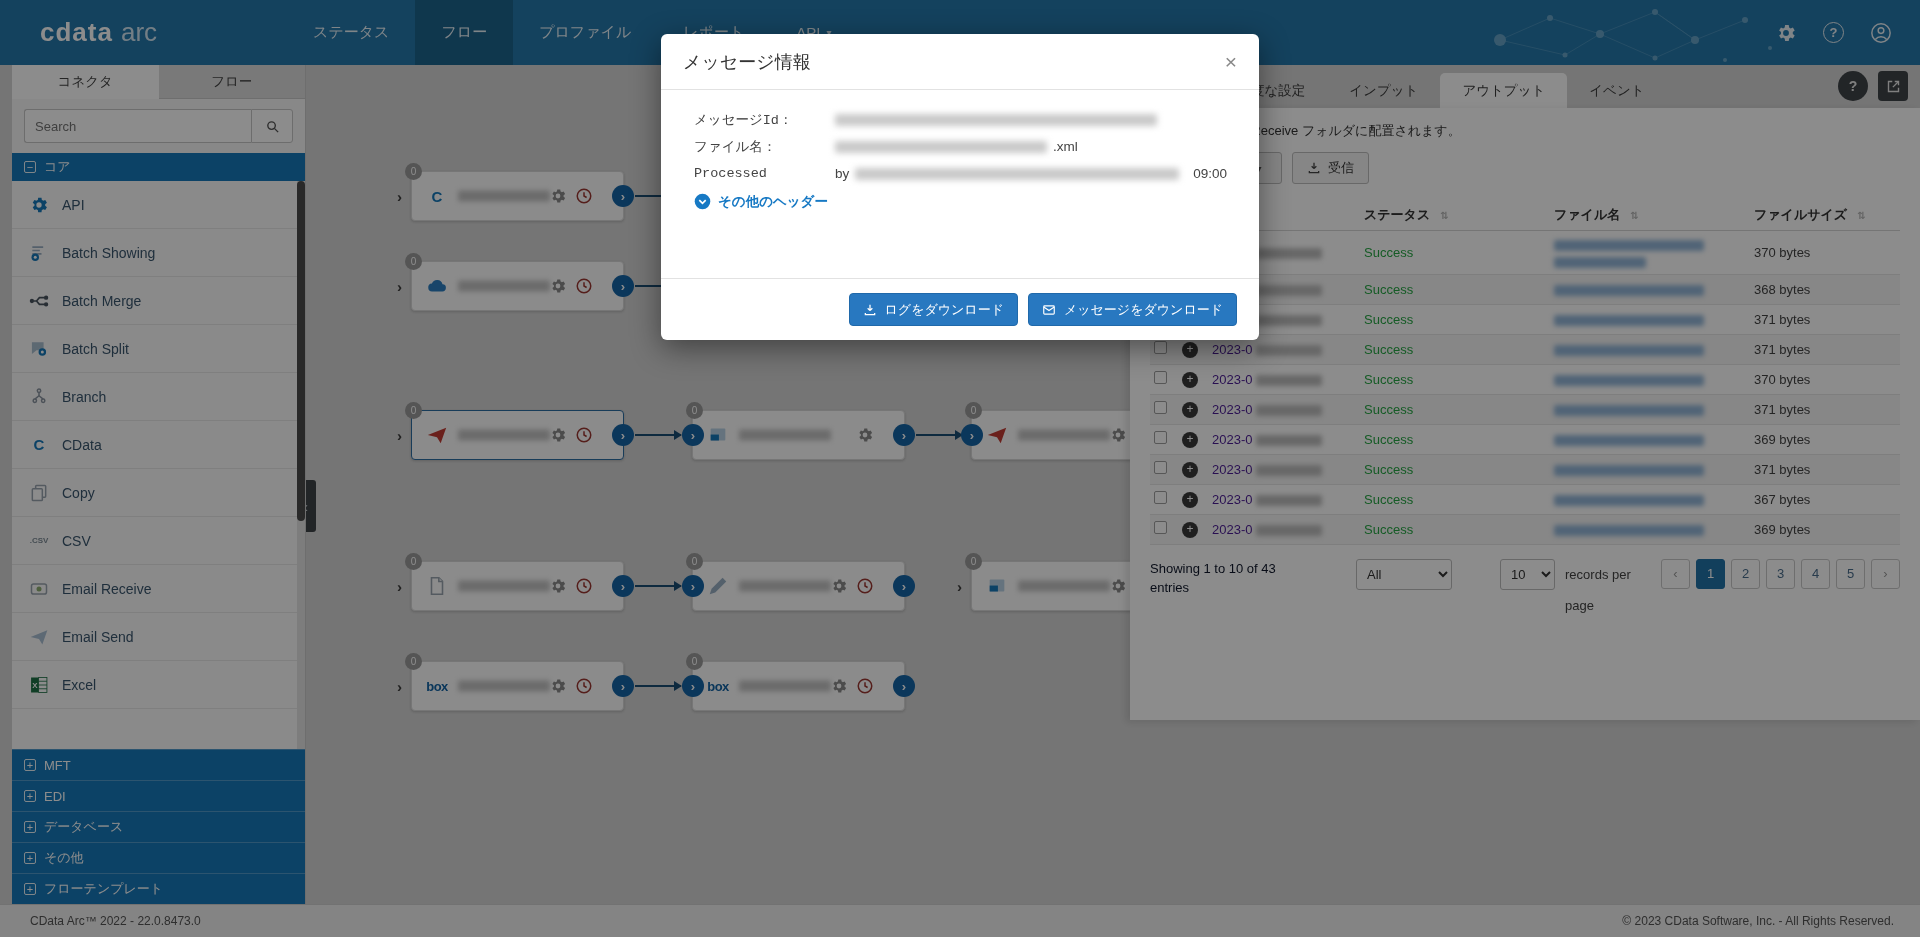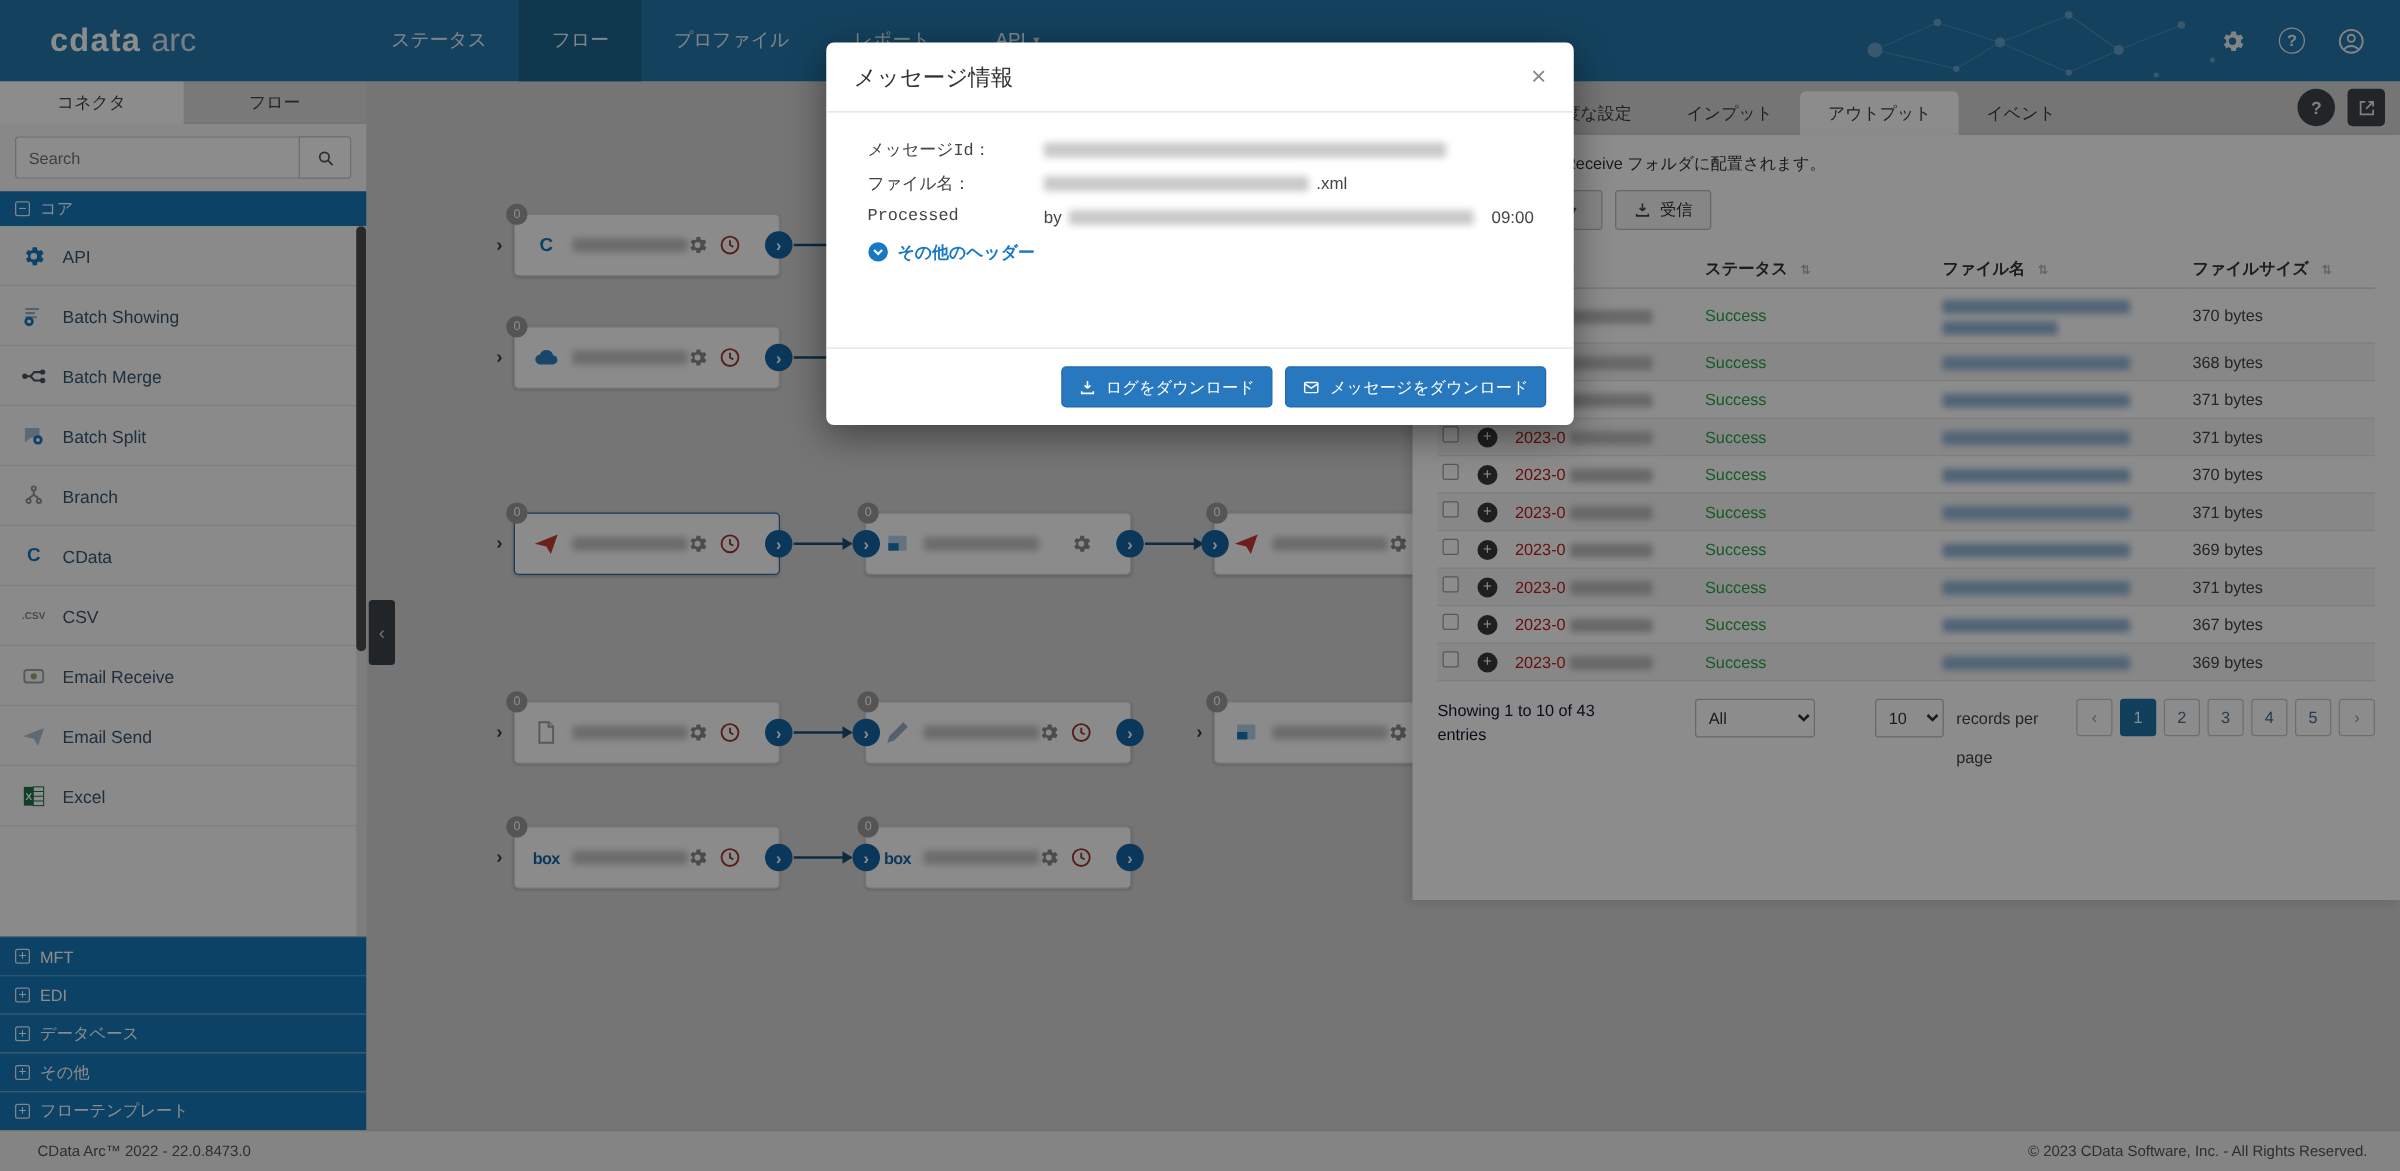--- a/index.html
+++ b/index.html
@@ -15,21 +15,21 @@
   .nav-item { color:#e8f2f8; font-size:15px; padding:0 26px; display:flex; align-items:center; gap:6px; cursor:pointer; height:65px; }
   .nav-item.active { background:#1d648d; }
   .nav-caret { font-size:10px; color:#cfe2ee; }
   .nav-right { margin-left:auto; margin-right:28px; display:flex; align-items:center; gap:26px; }
   .nav-icon-btn { width:22px; height:22px; color:#e9f1f6; cursor:pointer; }
   .nav-icon-btn svg { width:100%; height:100%; }
   .help-circle { width:21px; height:21px; border:1.6px solid #e9f1f6; border-radius:50%; color:#e9f1f6; font-size:13px; display:flex; align-items:center; justify-content:center; font-weight:700; cursor:pointer; }
   .constellation { position:absolute; right:130px; top:0; height:65px; width:320px; opacity:.5; pointer-events:none; }
 
   
-  .sidebar { position:absolute; left:0; top:65px; width:294px; height:839px; background:#f2f2f2; z-index:8; display:flex; flex-direction:column; border-right:1px solid #c9c9c9; }
+  .sidebar { position:absolute; left:12px; top:65px; width:294px; height:839px; background:#f2f2f2; z-index:8; display:flex; flex-direction:column; border-right:1px solid #c9c9c9; }
   .side-tabs { display:flex; height:34px; flex:none; }
   .side-tab { flex:1; display:flex; align-items:center; justify-content:center; font-size:13.5px; color:#444; background:#dcdcdc; border-bottom:1px solid #c9c9c9; cursor:pointer; }
   .side-tab.active { background:#fff; border-bottom:1px solid #fff; }
   .search-row { padding:10px 12px; display:flex; flex:none; background:#f7f7f7; }
   .search-input { flex:1; height:34px; border:1px solid #c6c6c6; border-right:none; border-radius:3px 0 0 3px; padding:0 10px; font-size:13px; background:#fff; color:#333; outline:none; }
   .search-btn { width:42px; height:34px; border:1px solid #c6c6c6; border-radius:0 3px 3px 0; background:#fff; display:flex; align-items:center; justify-content:center; cursor:pointer; }
   .search-btn svg { width:15px; height:15px; }
   .section-head { background:#1779ba; color:#fff; font-size:13px; display:flex; align-items:center; gap:8px; padding-left:12px; cursor:pointer; flex:none; }
   .section-head.core { height:28px; }
   .section-head.closed { height:31px; border-top:1px solid rgba(255,255,255,.25); }
@@ -90,21 +90,21 @@
   .sort-desc { font-size:9px; color:#444; margin-left:10px; }
   .sort-both { font-size:10px; color:#b5b5b5; margin-left:10px; }
   .cb { width:13px; height:13px; border:1px solid #9f9f9f; border-radius:2px; background:#fff; display:inline-block; cursor:pointer; }
   .plus-circle { width:16px; height:16px; background:#3a3a3a; color:#fff; border-radius:50%; font-size:12px; line-height:15px; text-align:center; display:inline-block; cursor:pointer; }
   .status-ok { color:#28a745; }
   .rb { display:inline-block; height:11px; border-radius:2px; background:#bdbdbd; filter:blur(2.5px); vertical-align:middle; }
   .rb-blue { background:#93b6d8; }
   .rb-time { width:66px; margin-left:4px; }
   .rb-file { width:150px; }
   .rb-file2 { width:92px; margin-top:3px; }
-  .time-pre { color:#b91c1c; }
+  .time-pre { color:#4c1d95; }
 
   .pager-row { display:flex; align-items:flex-start; margin-top:14px; width:750px; }
   .pager-summary { width:170px; font-size:13px; color:#0f172a; line-height:1.5; }
   .sel { height:31px; border:1px solid #bdbdbd; border-radius:3px; background:#fff; font-size:13px; color:#333; padding:0 6px; }
   .sel-all { width:98px; margin-left:40px; }
   .sel-size { width:56px; margin-left:48px; }
   .records-label { font-size:13px; color:#444; margin-left:10px; line-height:31px; }
   .pages { margin-left:auto; display:flex; gap:6px; }
   .page-btn { min-width:29px; height:30px; border:1px solid #c9c9c9; border-radius:3px; background:#fff; color:#4a6d8c; font-size:13px; display:flex; align-items:center; justify-content:center; cursor:pointer; padding:0 6px; }
   .page-btn.active { background:#2173a8; border-color:#2173a8; color:#fff; }
@@ -260,20 +260,29 @@
         <span>Branch</span>
       </div>
       <div class="conn-item">
         <span class="conn-icon">
           <span class="txt-logo">C</span>
         </span>
         <span>CData</span>
       </div>
       <div class="conn-item">
         <span class="conn-icon">
+          <svg viewBox="0 0 24 24" fill="#fff" stroke="#9aa5b0" stroke-width="1.8">
+            <rect x="8" y="3" width="12" height="14" rx="1"></rect>
+            <rect x="4" y="7" width="12" height="14" rx="1"></rect>
+          </svg>
+        </span>
+        <span>Copy</span>
+      </div>
+      <div class="conn-item">
+        <span class="conn-icon">
           <span class="txt-small">.CSV</span>
         </span>
         <span>CSV</span>
       </div>
       <div class="conn-item">
         <span class="conn-icon">
           <svg viewBox="0 0 24 24" fill="none" stroke="#9aa5b0" stroke-width="1.8">
             <rect x="3" y="6" width="18" height="12" rx="2.5"></rect>
             <circle cx="12" cy="12" r="3" fill="#8fae72" stroke="none"></circle>
           </svg>

